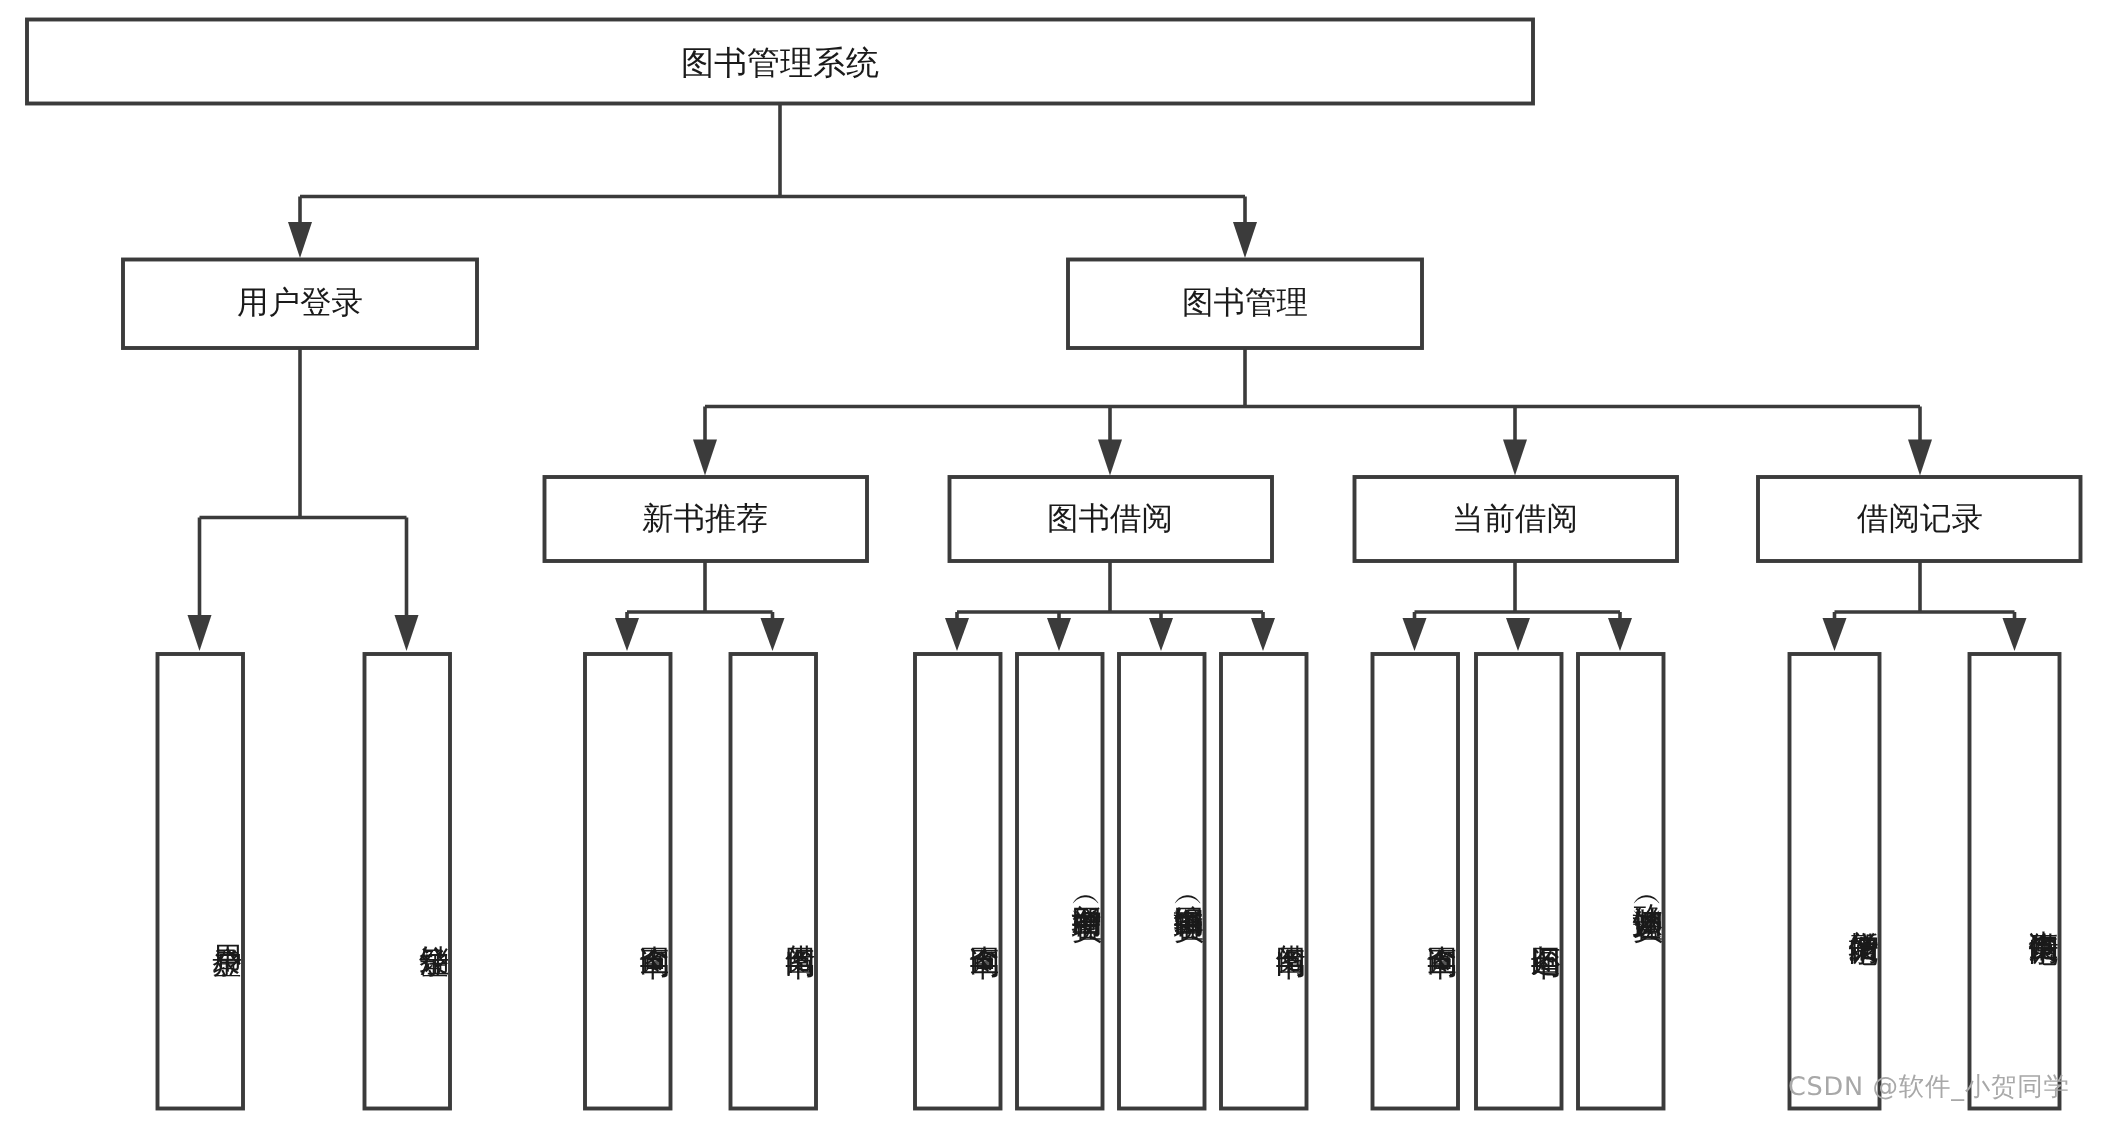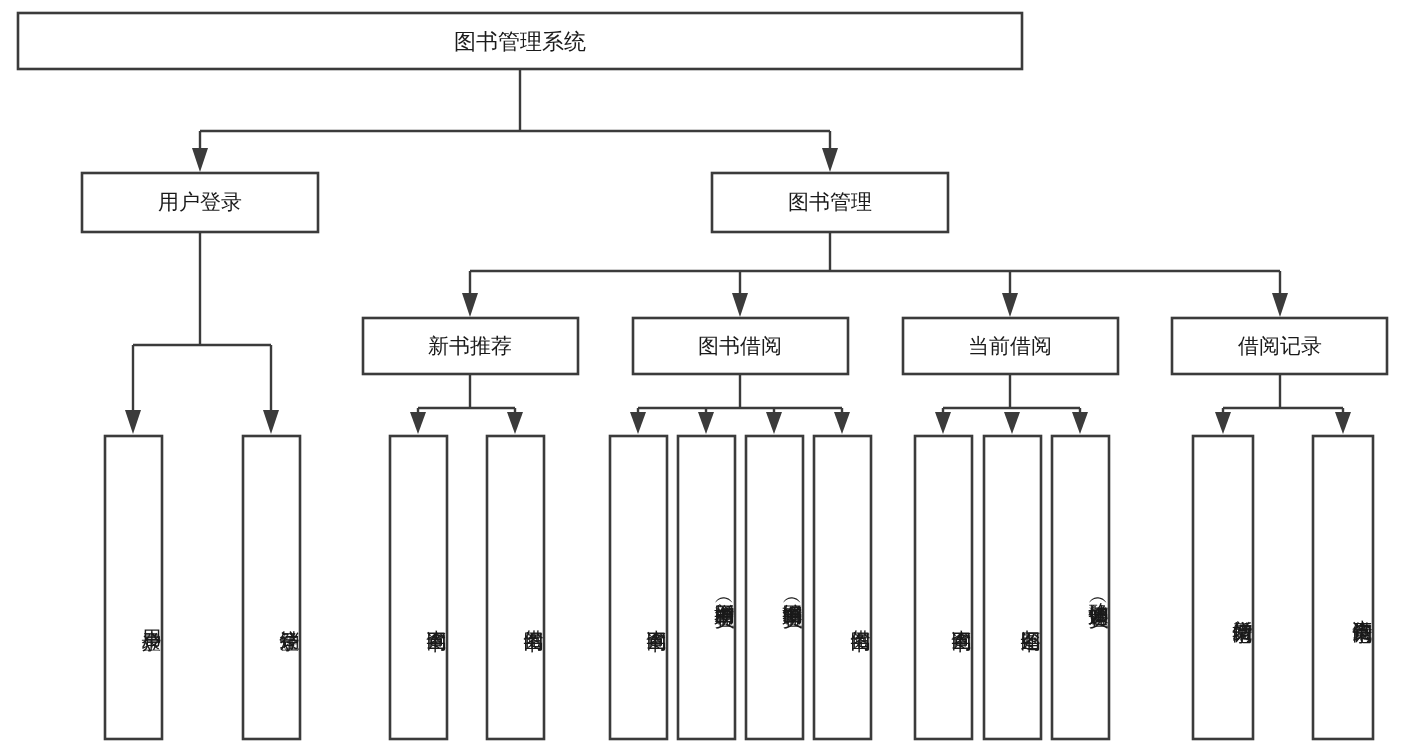--- a/index.html
+++ b/index.html
@@ -212,14 +212,15 @@
   <div class="leaf-label" style="left:610px; top:516px; width:57px; height:200px;">查询图书</div>
   <div class="leaf-label" style="left:678px; top:446px; width:57px; height:290px;">新增图书（管理员）</div>
   <div class="leaf-label" style="left:746px; top:446px; width:57px; height:290px;">编辑图书（管理员）</div>
   <div class="leaf-label" style="left:814px; top:516px; width:57px; height:200px;">借阅图书</div>
   <div class="leaf-label" style="left:915px; top:516px; width:57px; height:200px;">查询图书</div>
   <div class="leaf-label" style="left:984px; top:516px; width:57px; height:200px;">归还图书</div>
   <div class="leaf-label" style="left:1052px; top:446px; width:57px; height:290px;">确认归还（管理员）</div>
   <div class="leaf-label" style="left:1193px; top:482px; width:60px; height:250px;">新增借阅记录</div>
   <div class="leaf-label" style="left:1313px; top:482px; width:60px; height:250px;">查询借阅记录</div>
 
+  <div class="watermark">CSDN @软件_小贺同学</div>
 
 </div>
 
 </body></html>

